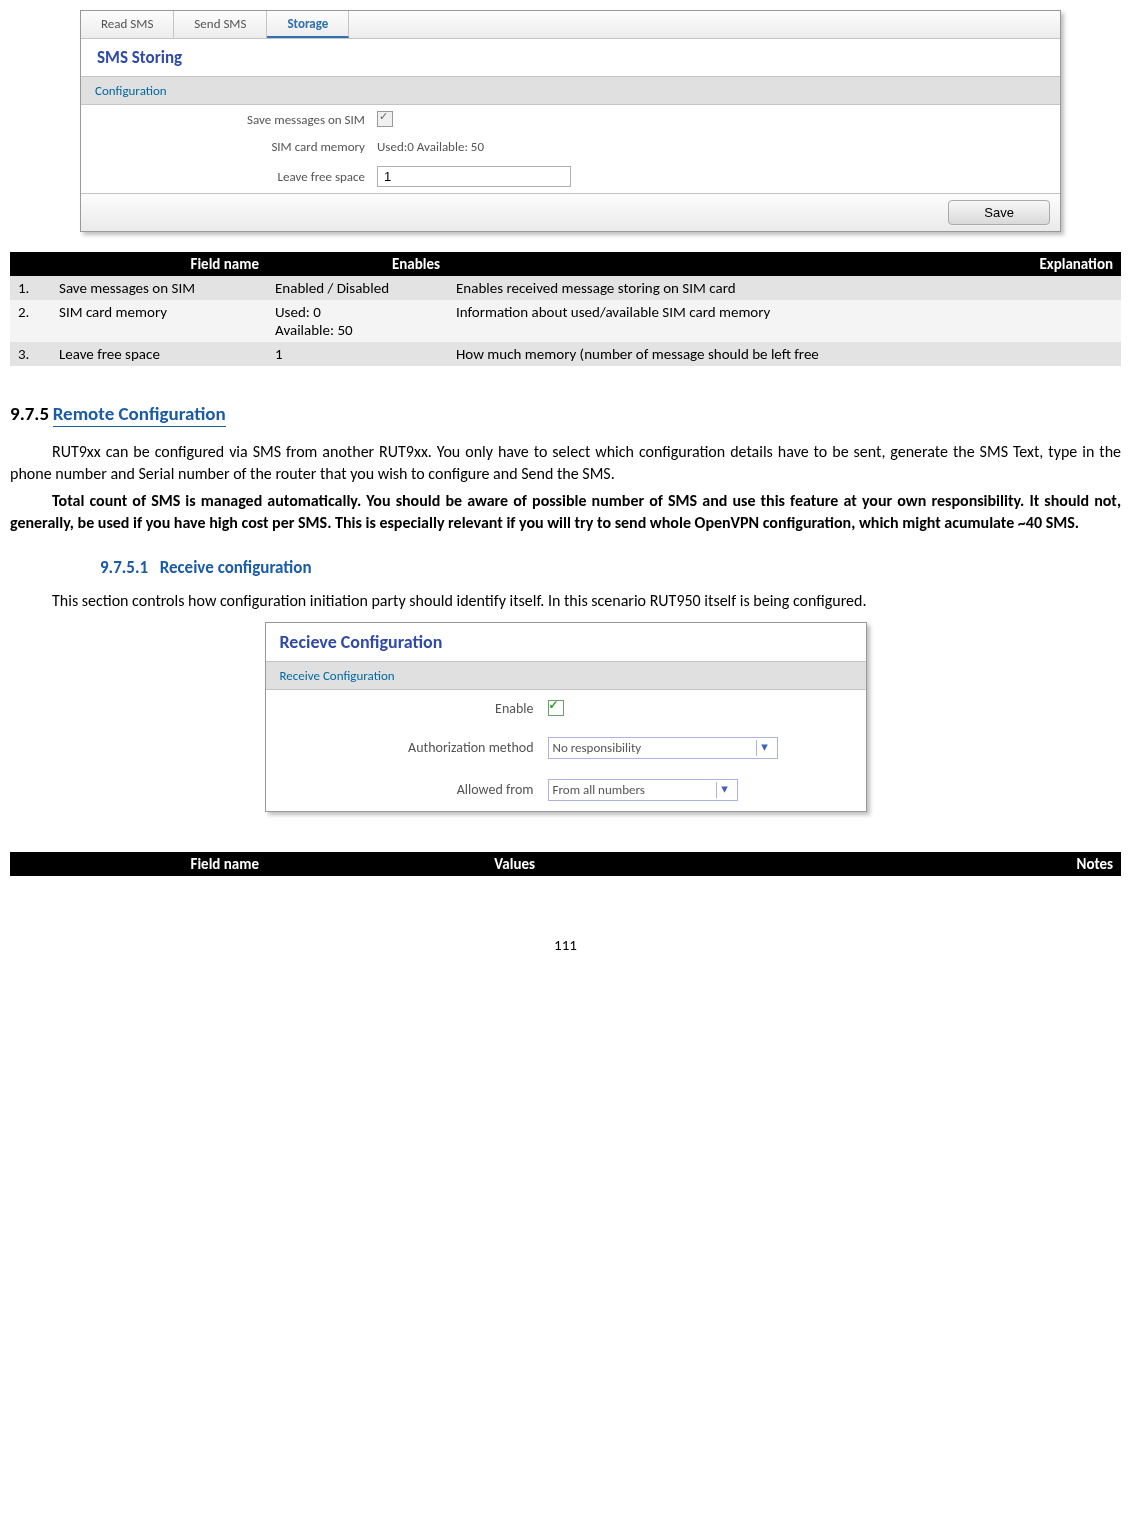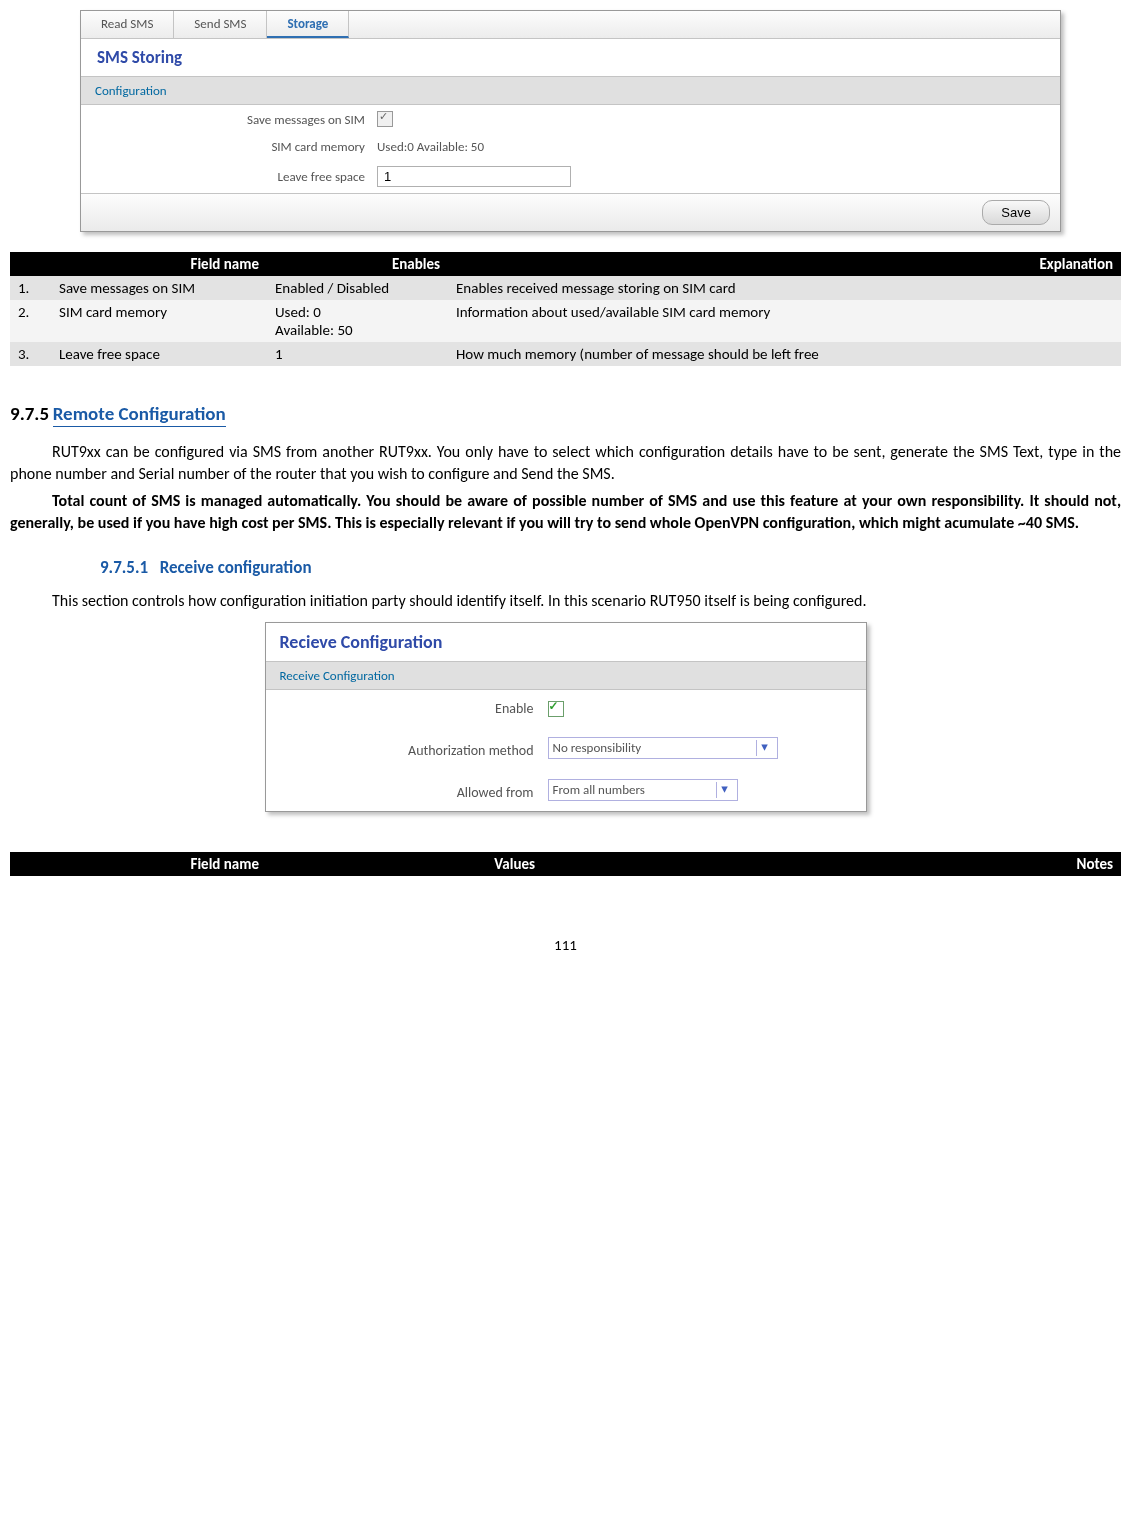--- a/index.html
+++ b/index.html
@@ -61,22 +61,22 @@
   .txt-field { border:1px solid #b0b0b0; padding:2px 6px; width:180px; font-size:13px; background:#fff; }
   .panel-foot {
     display:flex; justify-content:flex-end;
     background:linear-gradient(#fdfdfd,#eaeaea);
     padding:6px 10px;
     border-top:1px solid #c4c4c4;
   }
   .save-btn {
     background:linear-gradient(#f8f8f8,#d9d9d9);
     border:1px solid #aaa;
-    border-radius:10px;
-    padding:4px 18px;
+    border-radius:4px;
+    padding:4px 35px;
     font-size:13px;
     cursor:pointer;
   }
 
   
   table.fields { width:100%; border-collapse:collapse; }
   table.fields th { background:#000; color:#fff; font-weight:bold; text-align:right; padding:3px 8px; font-size:15px; }
   table.fields th.numcol,
   table.fields td.numcol { width:25px; }
   table.fields td { padding:3px 8px; font-size:15px; vertical-align:top; }
@@ -110,21 +110,21 @@
   .chk2::after { content:"✓"; color:#2d9d2d; font-size:12px; position:absolute; left:0; top:-3px; font-weight:bold; }
   .select-field {
     display:flex; justify-content:space-between; align-items:center;
     border:1px solid #b0b0e0; background:#fff; padding:2px 4px;
     font-size:13px; color:#555;
   }
   .select-field .arrow {
     width:16px; height:16px; text-align:center; line-height:14px;
     border-left:1px solid #b0b0e0; color:#4060c0;
   }
-  .form-row2 { display:flex; align-items:flex-end; padding:10px 18px; font-size:14px; color:#555; }
+  .form-row2 { display:flex; align-items:center; padding:10px 18px; font-size:14px; color:#555; }
   .form-row2 .lbl { width:250px; text-align:right; padding-right:14px; }
 </style>
 </head>
 <body>
 
 
 
 
 <div class="ui-panel">
   <div class="tabs">

